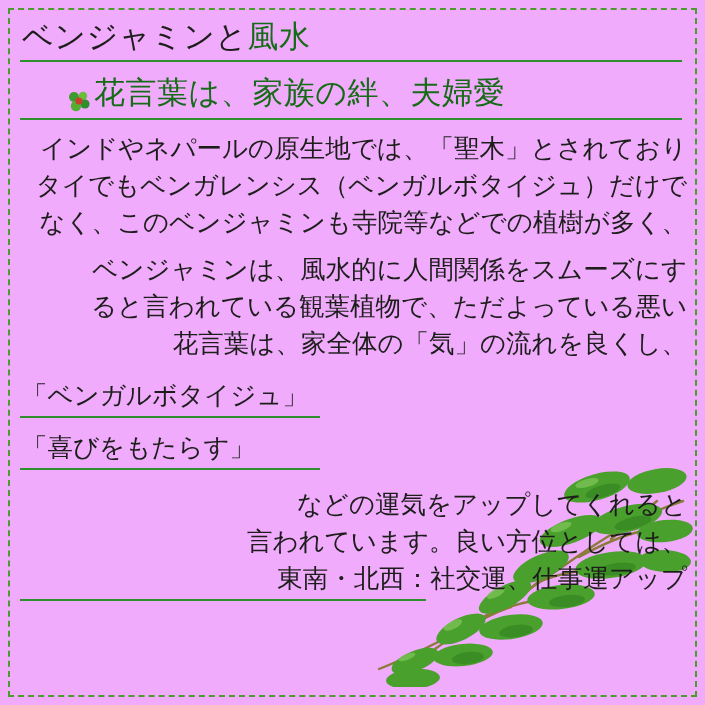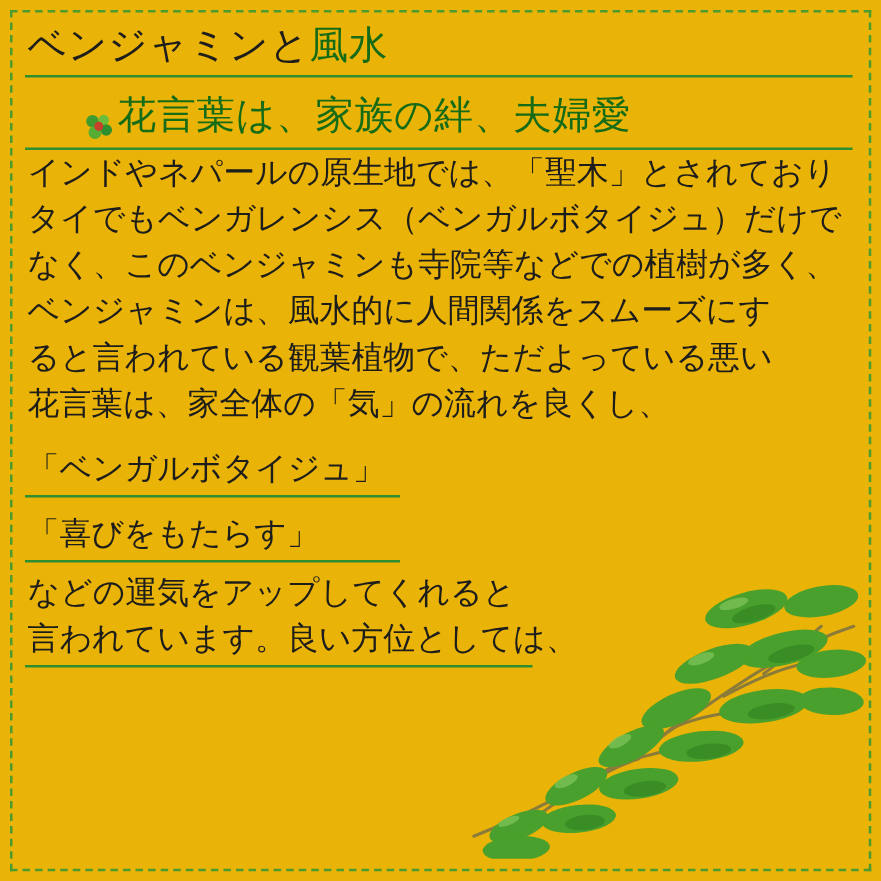--- a/index.html
+++ b/index.html
@@ -13,21 +13,21 @@
     font-family: "DejaVu Sans", "Liberation Sans", sans-serif;
     overflow: hidden;
   }
 
   
   #page {
     position: relative;
     width: 705px;
     height: 705px;
     box-sizing: border-box;
-    background: #eab308;
+    background: #f0abfc;
   }
   #frame {
     position: absolute;
     left: 8px;
     top: 8px;
     right: 8px;
     bottom: 8px;
     border: 2px dashed #4b9b2e;
     box-sizing: border-box;
     pointer-events: none;
@@ -106,20 +106,22 @@
     line-height: 37px;
     color: #1d1d1b;
     margin: 8px 0 0 0;
     letter-spacing: 0px;
     white-space: nowrap;
   }
   .para.tight {
     margin-top: 4px;
   }
   .para-block {
+    margin-top: 10px;
+    text-align: right;
   }
   .para-block .para {
     margin-top: 0;
   }
 
   .quote {
     font-size: 25.5px;
     line-height: 38px;
     color: #1d1d1b;
     white-space: nowrap;
@@ -228,19 +230,20 @@
     <div class="spacer-10"></div>
 
     <div class="quote">「喜びをもたらす」</div>
     <div class="rule-short rule-w2"></div>
 
     <div class="spacer-6"></div>
 
     <div class="para-block">
       <div class="para">などの運気をアップしてくれると</div>
       <div class="para tight">言われています。良い方位としては、</div>
+      <div class="para tight">東南・北西：社交運、仕事運アップ</div>
     </div>
     <div class="rule-short rule-w3"></div>
 
     <div class="spacer-6"></div>
 
   </div>
 </div>
 
 </body></html>

